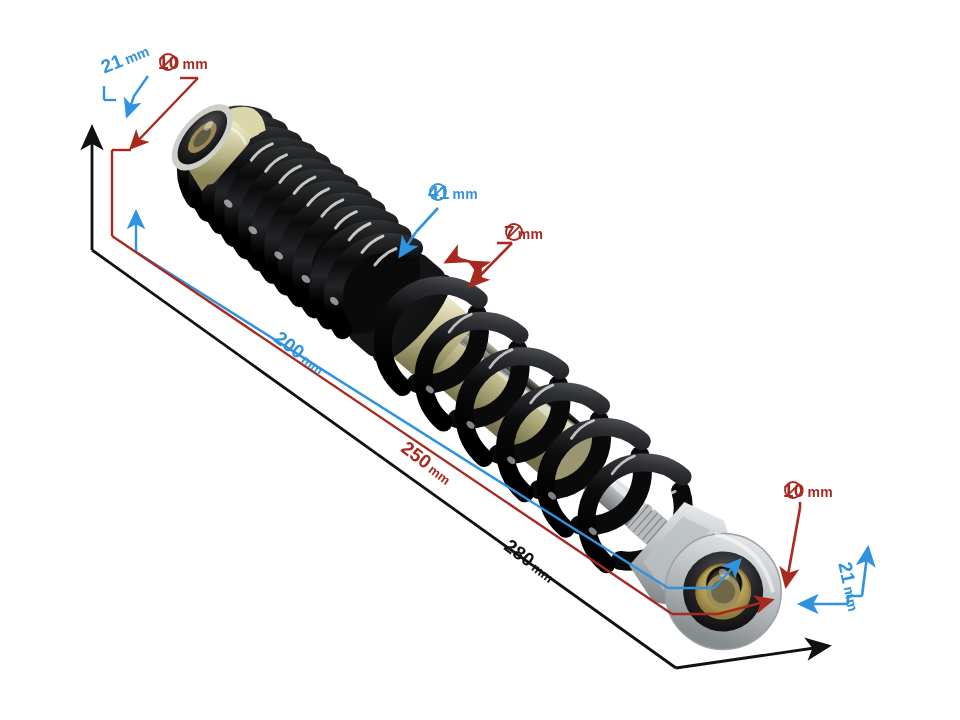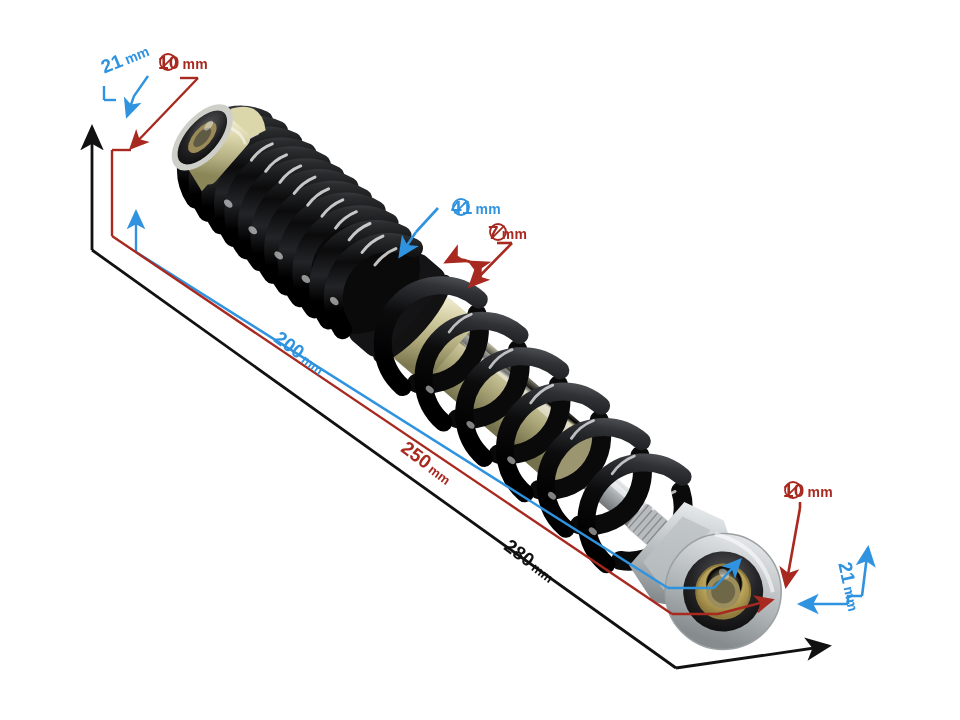--- a/index.html
+++ b/index.html
@@ -306,28 +306,28 @@
     <span class="num">21</span><span class="unit">mm</span>
   </div>
 
   <div class="ann red" style="left:158px;top:52px;">
     <svg width="20" height="20" style="vertical-align:-4px">
       <circle cx="10" cy="10" r="8" fill="none" stroke="#a8291f" stroke-width="1.8"></circle>
       <line x1="3.6" y1="16.4" x2="16.4" y2="3.6" stroke="#a8291f" stroke-width="1.8"></line>
     </svg><span class="num">10</span><span class="unit">mm</span>
   </div>
 
-  <div class="ann blue" style="left:428px;top:197px;margin-left:23px;">
+  <div class="ann blue" style="left:428px;top:182px;">
     <svg width="20" height="20" style="vertical-align:-4px">
       <circle cx="10" cy="10" r="8" fill="none" stroke="#2f93df" stroke-width="1.8"></circle>
       <line x1="3.6" y1="16.4" x2="16.4" y2="3.6" stroke="#2f93df" stroke-width="1.8"></line>
     </svg><span class="num">41</span><span class="unit">mm</span>
   </div>
 
-  <div class="ann red" style="left:488px;top:222px;">
+  <div class="ann red" style="left:504px;top:222px;">
     <svg width="20" height="20" style="vertical-align:-4px">
       <circle cx="10" cy="10" r="8" fill="none" stroke="#a8291f" stroke-width="1.8"></circle>
       <line x1="3.6" y1="16.4" x2="16.4" y2="3.6" stroke="#a8291f" stroke-width="1.8"></line>
     </svg><span class="num">7</span><span class="unit">mm</span>
   </div>
 
   <div class="ann red" style="left:783px;top:480px;">
     <svg width="20" height="20" style="vertical-align:-4px">
       <circle cx="10" cy="10" r="8" fill="none" stroke="#a8291f" stroke-width="1.8"></circle>
       <line x1="3.6" y1="16.4" x2="16.4" y2="3.6" stroke="#a8291f" stroke-width="1.8"></line>

